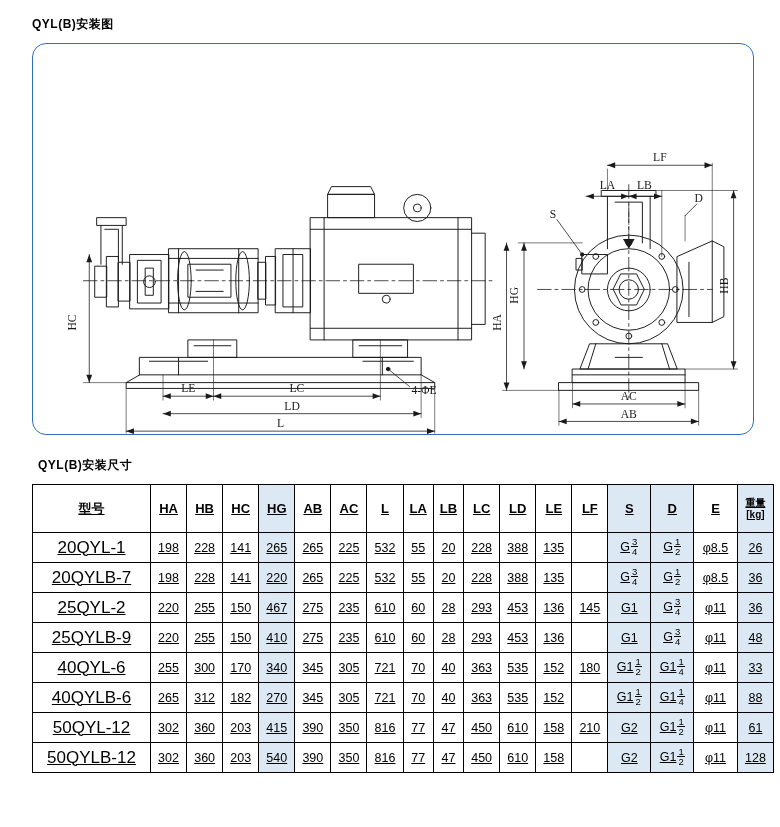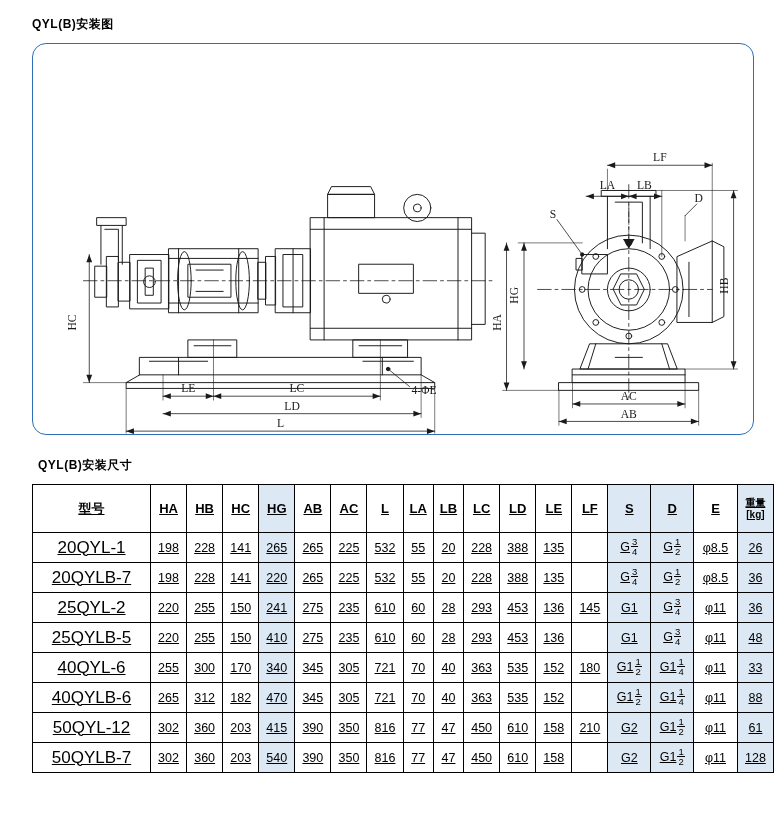--- a/index.html
+++ b/index.html
@@ -352,40 +352,40 @@
               <span class="den">2</span>
             </span></td>
           <td>φ8.5</td>
           <td class="hl">36</td>
         </tr>
         <tr>
           <td class="model">25QYL-2</td>
           <td>220</td>
           <td>255</td>
           <td>150</td>
-          <td class="hl">241</td>
+          <td class="hl">467</td>
           <td>275</td>
           <td>235</td>
           <td>610</td>
           <td>60</td>
           <td>28</td>
           <td>293</td>
           <td>453</td>
           <td>136</td>
           <td>145</td>
           <td class="hl"><span>G1</span></td>
           <td class="hl"><span>G</span><span class="frac">
               <span class="num">3</span>
               <span class="den">4</span>
             </span></td>
           <td>φ11</td>
           <td class="hl">36</td>
         </tr>
         <tr>
-          <td class="model">25QYLB-5</td>
+          <td class="model">25QYLB-9</td>
           <td>220</td>
           <td>255</td>
           <td>150</td>
           <td class="hl">410</td>
           <td>275</td>
           <td>235</td>
           <td>610</td>
           <td>60</td>
           <td>28</td>
           <td>293</td>
@@ -424,21 +424,21 @@
               <span class="den">4</span>
             </span></td>
           <td>φ11</td>
           <td class="hl">33</td>
         </tr>
         <tr>
           <td class="model">40QYLB-6</td>
           <td>265</td>
           <td>312</td>
           <td>182</td>
-          <td class="hl">470</td>
+          <td class="hl">270</td>
           <td>345</td>
           <td>305</td>
           <td>721</td>
           <td>70</td>
           <td>40</td>
           <td>363</td>
           <td>535</td>
           <td>152</td>
           <td></td>
           <td class="hl"><span>G1</span><span class="frac">
@@ -469,21 +469,21 @@
           <td>210</td>
           <td class="hl"><span>G2</span></td>
           <td class="hl"><span>G1</span><span class="frac">
               <span class="num">1</span>
               <span class="den">2</span>
             </span></td>
           <td>φ11</td>
           <td class="hl">61</td>
         </tr>
         <tr>
-          <td class="model">50QYLB-7</td>
+          <td class="model">50QYLB-12</td>
           <td>302</td>
           <td>360</td>
           <td>203</td>
           <td class="hl">540</td>
           <td>390</td>
           <td>350</td>
           <td>816</td>
           <td>77</td>
           <td>47</td>
           <td>450</td>

